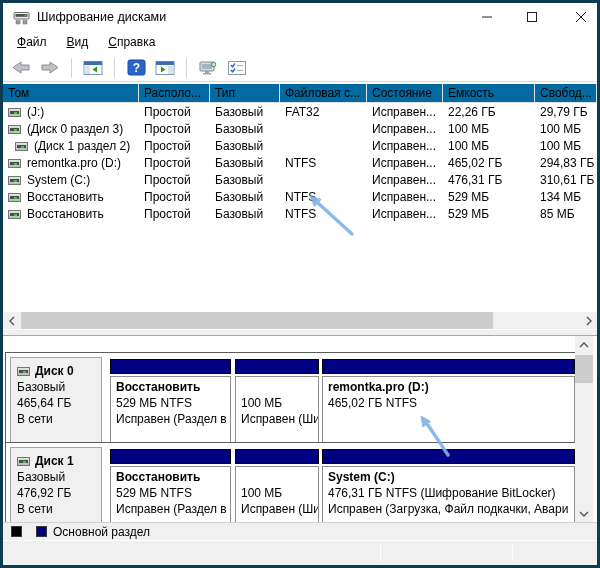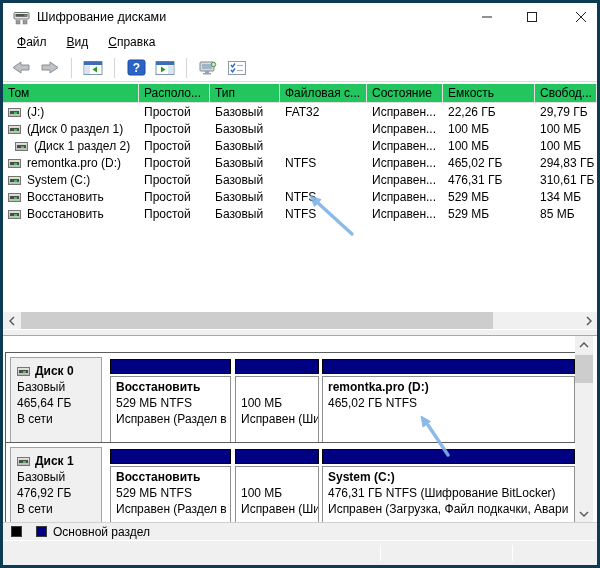--- a/index.html
+++ b/index.html
@@ -20,21 +20,21 @@
   .menu-item .ak { text-decoration:underline; }
 
   
   .toolbar { position:absolute; left:3px; right:3px; top:54px; height:28px; background:#fff;
              border-bottom:1px solid #d9d9d9; display:flex; align-items:center; padding-left:6px; gap:5px; }
   .tsep { width:1px; height:20px; background:#d4d4d4; margin:0 4px; }
   .ticon { display:flex; align-items:center; justify-content:center; width:24px; height:22px; }
 
   
   .volume-pane { position:absolute; left:3px; right:3px; top:82px; height:230px; background:#fff; overflow:hidden; }
-  .vheader { position:absolute; left:0; right:0; top:2px; height:19px; background:#22c55e; border-bottom:1px solid #e0e0e0;padding-left:8px; }
+  .vheader { position:absolute; left:0; right:0; top:2px; height:19px; background:#0369a1; border-bottom:1px solid #e0e0e0;padding-left:8px; }
   .hcell { position:absolute; top:0; height:19px; line-height:18px; padding-left:5px; border-right:1px solid #e0e0e0;
            white-space:nowrap; overflow:hidden; }
   .vrows { position:absolute; left:0; right:0; top:22px; }
   .vrow { position:relative; height:17px; }
   .vcell { position:absolute; top:0; height:17px; line-height:17px; padding-left:5px; white-space:nowrap; overflow:hidden; }
   .vcell.first { display:flex; align-items:center; gap:6px; padding-left:5px; }
   .vol-icon { position:relative; width:13px; height:9px; border:1px solid #757575; background:linear-gradient(#e3e3e3,#b9b9b9); flex:0 0 auto; }
   .vol-icon::before { content:""; position:absolute; left:1px; right:1px; top:2px; height:3px; background:#4c4c4c; }
   .vol-icon::after  { content:""; position:absolute; left:5px; top:3px; width:3px; height:2px; background:#2fd32f; }
 
@@ -196,21 +196,21 @@
         <div class="vcell" style="left:207px;width:70px">Базовый</div>
         <div class="vcell" style="left:277px;width:87px">FAT32</div>
         <div class="vcell" style="left:364px;width:76px">Исправен...</div>
         <div class="vcell" style="left:440px;width:92px">22,26 ГБ</div>
         <div class="vcell" style="left:532px;width:62px">29,79 ГБ</div>
       </div>
 
       <div class="vrow">
         <div class="vcell first" style="left:0;width:136px">
             <span class="vol-icon"></span>
-            <span>(Диск 0 раздел 1)</span>
+            <span>(Диск 0 раздел 3)</span>
           </div>
         <div class="vcell" style="left:136px;width:71px">Простой</div>
         <div class="vcell" style="left:207px;width:70px">Базовый</div>
         <div class="vcell" style="left:277px;width:87px"></div>
         <div class="vcell" style="left:364px;width:76px">Исправен...</div>
         <div class="vcell" style="left:440px;width:92px">100 МБ</div>
         <div class="vcell" style="left:532px;width:62px">100 МБ</div>
       </div>
 
       <div class="vrow">

